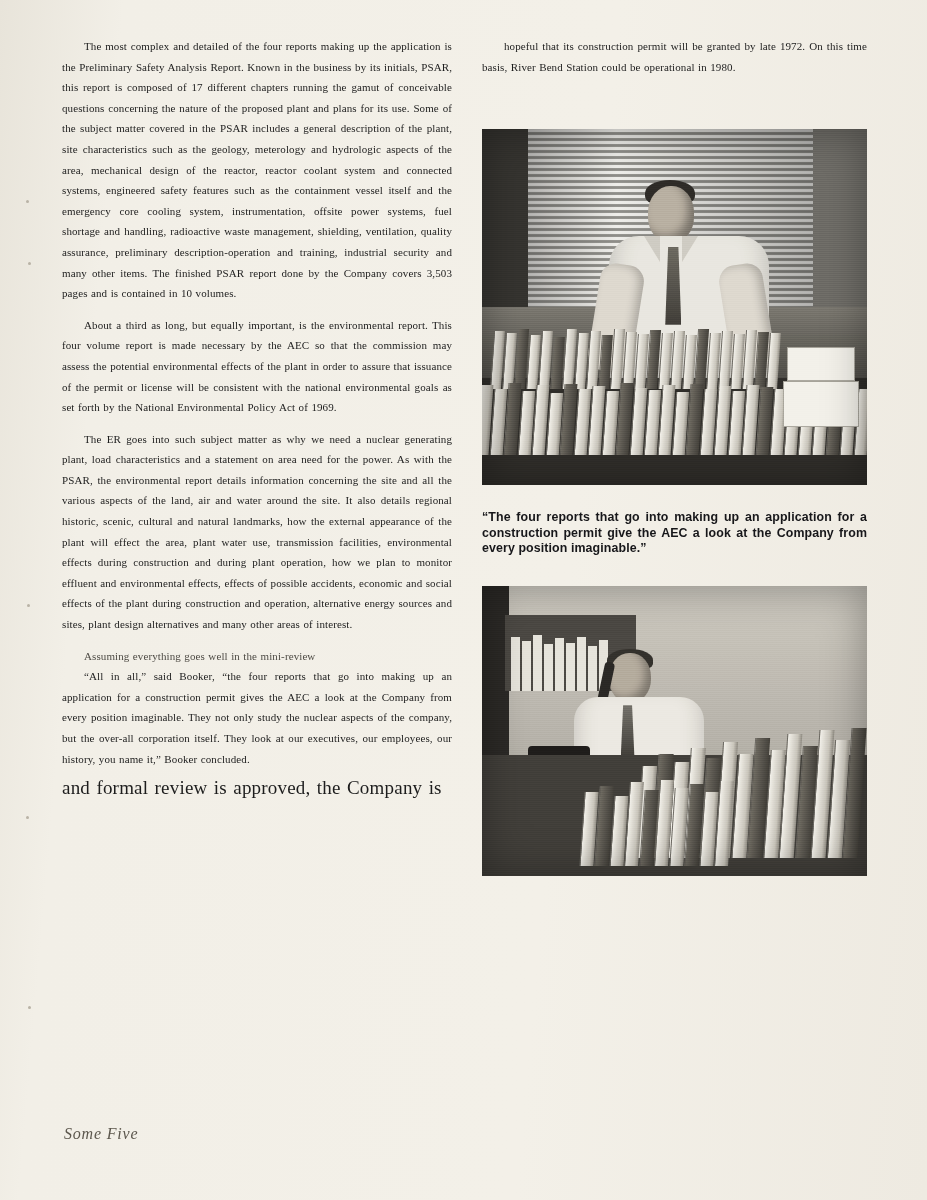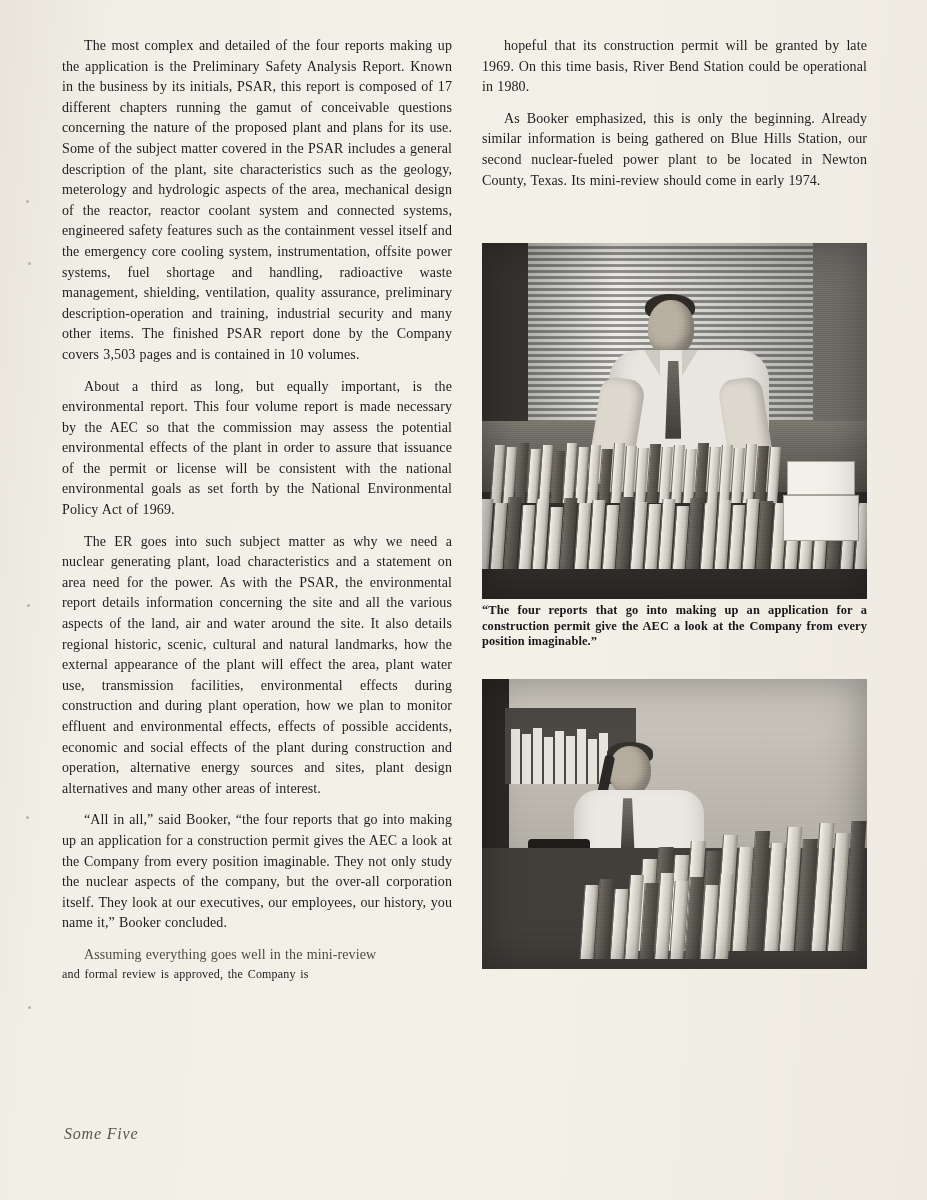--- a/index.html
+++ b/index.html
@@ -49,60 +49,60 @@
     width: 390px;
   }
   .col-right {
     position: absolute;
     left: 420px;
     top: 0;
     width: 385px;
   }
   p.body {
     margin: 0 0 11px 0;
-    font-size: 14px;
+    font-size: 11px;
     line-height: 20.6px;
     text-align: justify;
     text-indent: 22px;
     letter-spacing: 0.1px;
     word-spacing: 0.6px;
     color: #1d1d1d;
   }
   p.faded {
     color: #4e4b45;
   }
   p.lastline {
     margin-top: -2px;
     text-indent: 0;
-    font-size: 12px;
+    font-size: 19px;
     letter-spacing: 0.2px;
     word-spacing: 1.4px;
   }
   .photo {
     position: relative;
     background: #cfcabf;
     overflow: hidden;
   }
   .photo-1 {
     margin-top: 52px;
     height: 356px;
     width: 385px;
   }
   .photo-2 {
     margin-top: 30px;
     height: 290px;
     width: 385px;
   }
   .caption {
-    font-family: Liberation Serif, serif;
+    font-family: Liberation Sans, sans-serif;
     font-size: 12.4px;
     line-height: 15.4px;
     font-weight: bold;
     letter-spacing: 0.1px;
-    margin-top: 4px;
+    margin-top: 25px;
     color: #17171a;
     text-align: justify;
   }
   .page-five {
     position: absolute;
     left: 64px;
     top: 1125px;
     font-family: "Liberation Serif", serif;
     font-style: italic;
     font-size: 16px;
@@ -318,28 +318,27 @@
     <i style="top:616px;left:0px"></i>
     <i style="top:806px;left:2px"></i>
   </div>
 
   <div class="columns">
 
     <div class="col-left">
       <p class="body">The most complex and detailed of the four reports making up the application is the Preliminary Safety Analysis Report. Known in the business by its initials, PSAR, this report is composed of 17 different chapters running the gamut of conceivable questions concerning the nature of the proposed plant and plans for its use. Some of the subject matter covered in the PSAR includes a general description of the plant, site characteristics such as the geology, meterology and hydrologic aspects of the area, mechanical design of the reactor, reactor coolant system and connected systems, engineered safety features such as the containment vessel itself and the emergency core cooling system, instrumentation, offsite power systems, fuel shortage and handling, radioactive waste management, shielding, ventilation, quality assurance, preliminary description-operation and training, industrial security and many other items. The finished PSAR report done by the Company covers 3,503 pages and is contained in 10 volumes.</p>
       <p class="body">About a third as long, but equally important, is the environmental report. This four volume report is made necessary by the AEC so that the commission may assess the potential environmental effects of the plant in order to assure that issuance of the permit or license will be consistent with the national environmental goals as set forth by the National Environmental Policy Act of 1969.</p>
       <p class="body">The ER goes into such subject matter as why we need a nuclear generating plant, load characteristics and a statement on area need for the power. As with the PSAR, the environmental report details information concerning the site and all the various aspects of the land, air and water around the site. It also details regional historic, scenic, cultural and natural landmarks, how the external appearance of the plant will effect the area, plant water use, transmission facilities, environmental effects during construction and during plant operation, how we plan to monitor effluent and environmental effects, effects of possible accidents, economic and social effects of the plant during construction and operation, alternative energy sources and sites, plant design alternatives and many other areas of interest.</p>
+      <p class="body faded" style="text-indent:22px;margin-bottom:0">Assuming everything goes well in the mini-review</p>
       <p class="body">“All in all,” said Booker, “the four reports that go into making up an application for a construction permit gives the AEC a look at the Company from every position imaginable. They not only study the nuclear aspects of the company, but the over-all corporation itself. They look at our executives, our employees, our history, you name it,” Booker concluded.</p>
-      <p class="body faded" style="text-indent:22px;margin-bottom:0">Assuming everything goes well in the mini-review</p>
       <p class="body lastline">and formal review is approved, the Company is</p>
     </div>
 
     <div class="col-right">
-      <p class="body">hopeful that its construction permit will be granted by late 1969. On this time basis, River Bend Station could be operational in 1980.</p>
-      <p class="body">As Booker emphasized, this is only the beginning. Already similar information is being gathered on Blue Hills Station, our second nuclear-fueled power plant to be located in Newton County, Texas. Its mini-review should come in early 1974.</p>
+      <p class="body">hopeful that its construction permit will be granted by late 1972. On this time basis, River Bend Station could be operational in 1980.</p>
 
       <div class="photo photo-1">
         <div class="blinds"></div>
         <div class="blinds-shade"></div>
         <div class="wall-dark"></div>
         <div class="wall-right"></div>
         <div class="room-lower"></div>
 
         <div class="man1-hair"></div>
         <div class="man1-head"></div>

